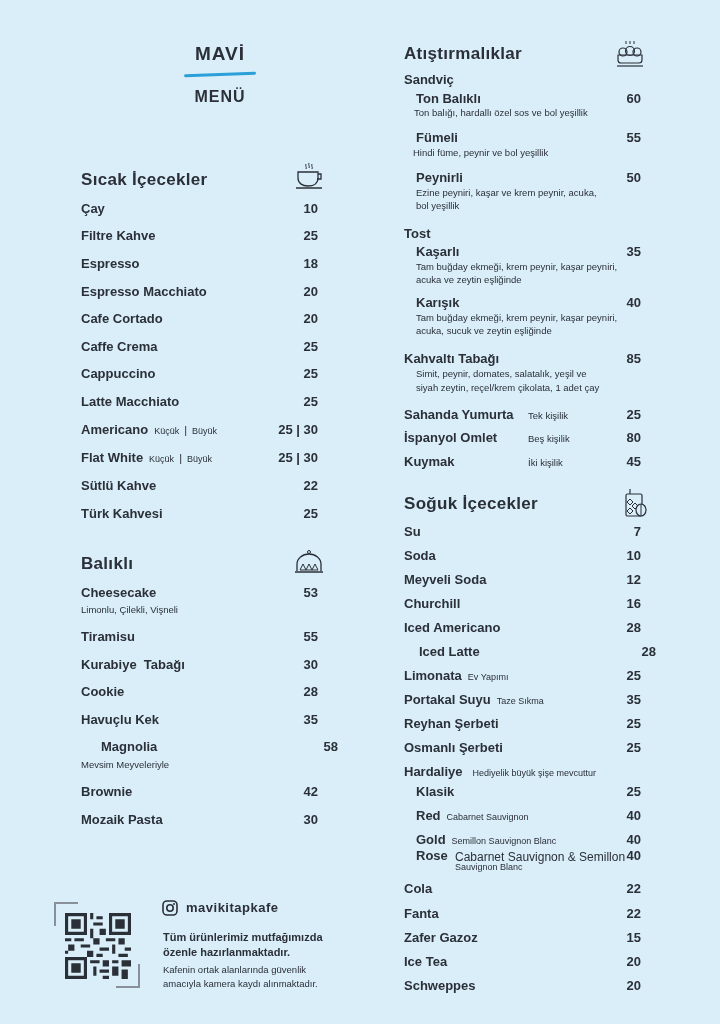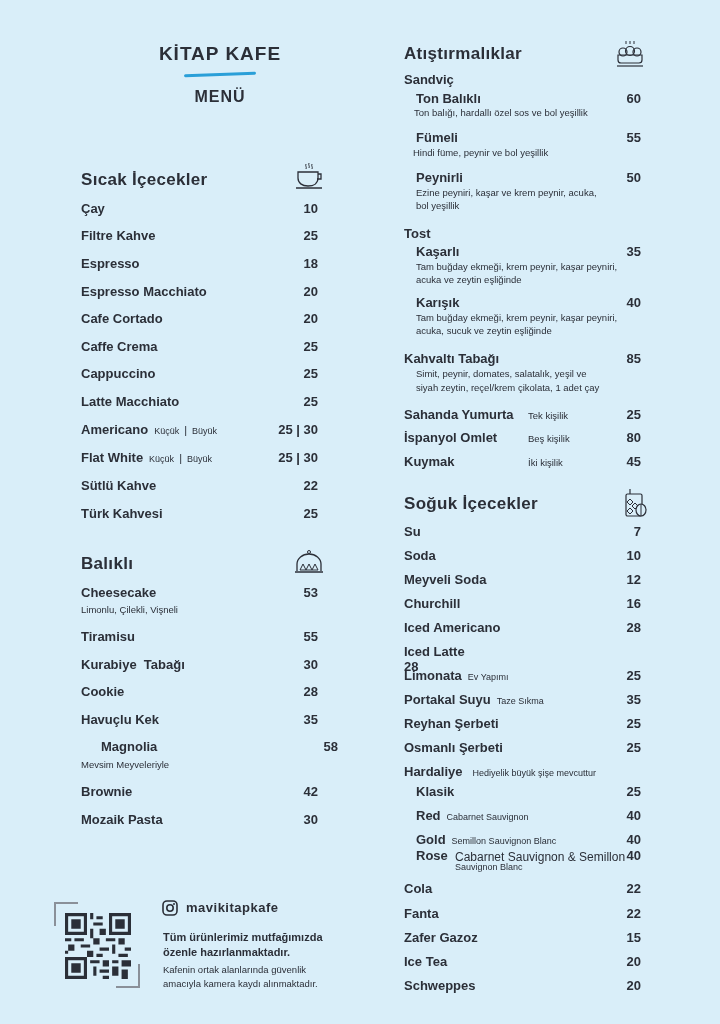--- a/index.html
+++ b/index.html
@@ -19,21 +19,21 @@
   .desc{position:absolute;font-size:9.5px;line-height:13px;font-weight:normal;}
   .sub{position:absolute;font-size:13px;font-weight:bold;}
   .foot-handle{font-size:13px;font-weight:bold;letter-spacing:.5px;}
   .foot-bold{font-size:11px;font-weight:bold;line-height:15px;}
   .foot-small{font-size:9.5px;line-height:14px;}
 </style>
 </head>
 <body>
 
 <div class="abs brand">
-  <div class="t2">KİTAP KAFE</div>
+  <div class="t1">MAVİ</div>
   <div class="line"></div>
   <div class="menu">MENÜ</div>
 </div>
 
 <div class="abs sec-title" style="left:81px;top:170px;">Sıcak İçecekler</div>
 <svg class="abs sec-icon" style="left:295px;top:162px;" viewBox="0 0 30 28">
   <path d="M11 2c-1 2 1 3 0 5M14 1c-1 2 1 3 0 5M17 2c-1 2 1 3 0 5" stroke="#2b2f38" fill="none" stroke-width="1"></path>
   <path d="M3 10h20v6c0 5-4 8-10 8s-10-3-10-8z" stroke="#2b2f38" fill="none" stroke-width="1.3"></path>
   <path d="M23 12h3v5h-4" stroke="#2b2f38" fill="none" stroke-width="1.3"></path>
   <path d="M1 26h26" stroke="#2b2f38" stroke-width="1.5"></path>
@@ -249,21 +249,21 @@
     <span class="price">12</span>
   </div>
 <div class="row" style="left:404px;top:596px;width:237px;">
     <span>Churchill</span>
     <span class="price">16</span>
   </div>
 <div class="row" style="left:404px;top:620px;width:237px;">
     <span>Iced Americano</span>
     <span class="price">28</span>
   </div>
-<div class="row" style="left:404px;top:644px;width:237px;flex-direction:column;">
+<div class="row" style="left:419px;top:644px;width:237px;">
     <span>Iced Latte</span>
     <span class="price">28</span>
   </div>
 <div class="row" style="left:404px;top:668px;width:237px;">
     <span><span>Limonata</span><span class="note">Ev Yapımı</span></span>
     <span class="price">25</span>
   </div>
 <div class="row" style="left:404px;top:692px;width:237px;">
     <span><span>Portakal Suyu</span><span class="note">Taze Sıkma</span></span>
     <span class="price">35</span>

